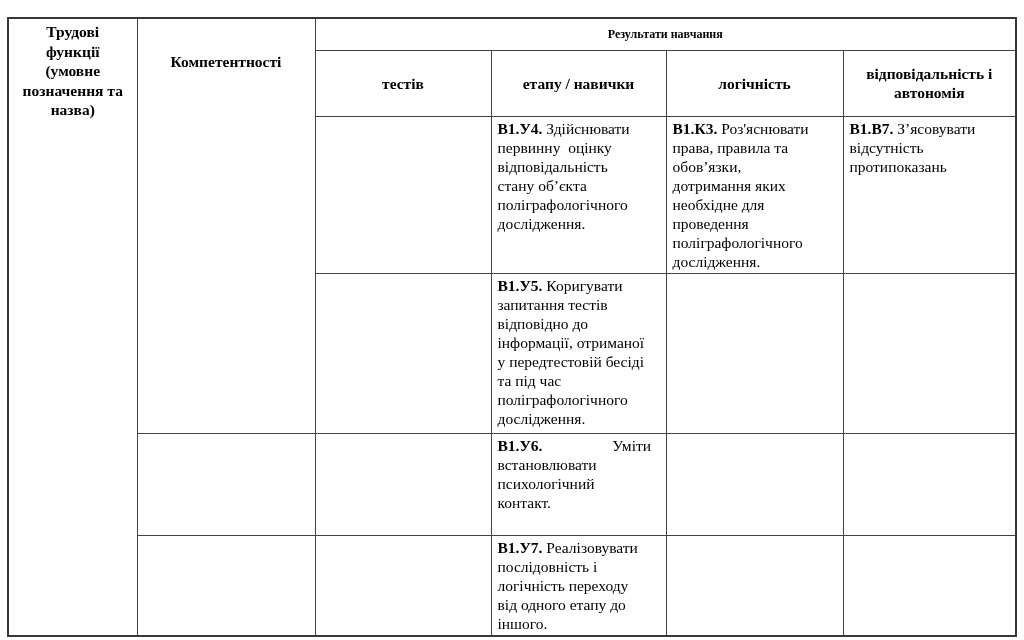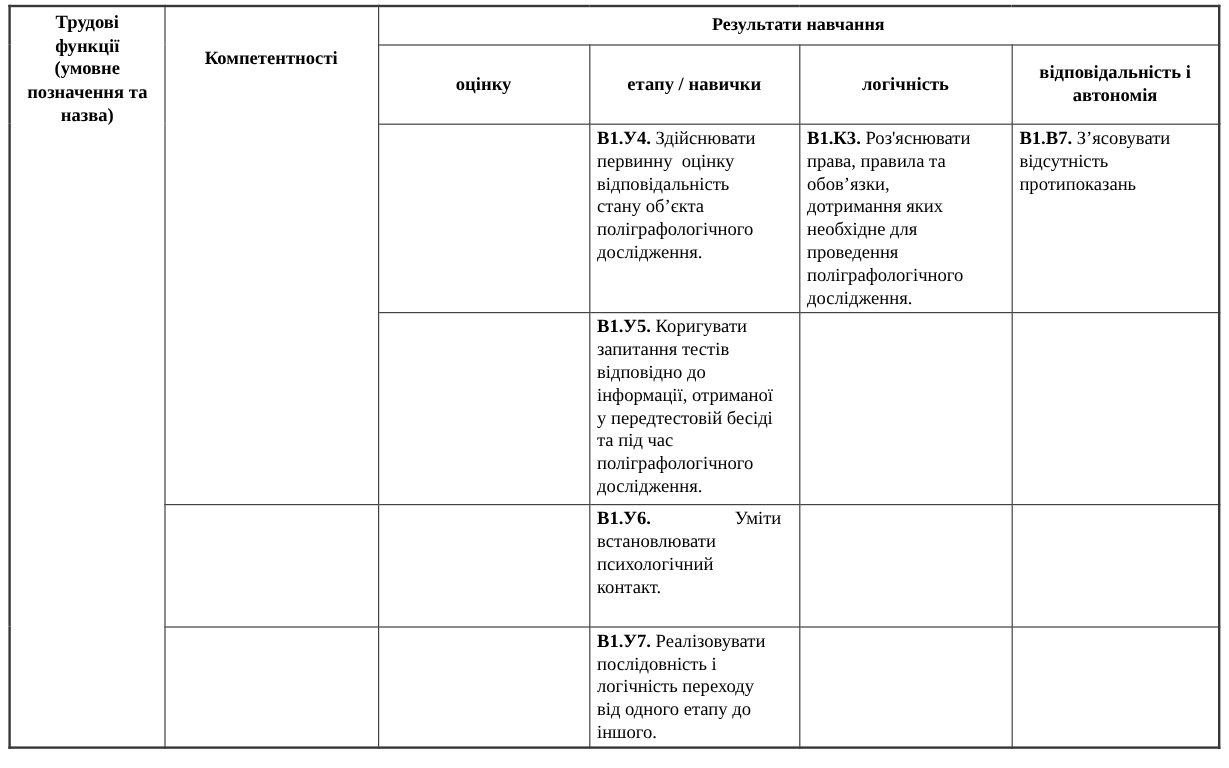--- a/index.html
+++ b/index.html
@@ -2,37 +2,37 @@
 <html><head>
 <meta charset="utf-8">
 <style>
   html,body{margin:0;padding:0;}
   body{
     width:1024px;height:640px;background:#ffffff;position:relative;
     font-family:"Liberation Serif","DejaVu Serif",serif;color:#000;
     overflow:hidden;
   }
   table{
-    position:absolute;left:7px;top:4px;
+    position:absolute;left:7px;top:17px;
     border-collapse:collapse;table-layout:fixed;
     border:2px solid #383838;
   }
   td{
     border:1px solid #424242;
     vertical-align:top;
     padding:2px 6px;
     font-size:15.5px;
     line-height:19px;
     white-space:pre;
     overflow:hidden;
   }
   td.hdr{font-weight:bold;text-align:center;}
   td.col1{line-height:19.5px;padding-top:3px;font-size:15.5px;}
   td.col2{padding-top:33px;vertical-align:top;margin-top:48px;}
-  td.results{vertical-align:middle;font-size:15px;padding:2px;}
+  td.results{vertical-align:middle;font-size:12px;padding:2px;}
   td.sub{vertical-align:middle;font-size:15.5px;line-height:19px;}
   td.bd b{font-weight:bold;font-family:Liberation Serif, serif;}
 </style>
 </head>
 <body>
 
 <table>
   <colgroup>
     <col style="width:129px">
       <col style="width:178px">
@@ -45,21 +45,21 @@
     <tr style="height:32px">
       <td class="hdr col1" rowspan="6">Трудові
 функції
 (умовне
 позначення та
 назва)</td>
       <td class="hdr col2" rowspan="4">Компетентності</td>
       <td class="hdr results" colspan="4">Результати навчання</td>
     </tr>
     <tr style="height:66px">
-      <td class="hdr sub">оцінку</td>
+      <td class="hdr sub">тестів</td>
       <td class="hdr sub">етапу / навички</td>
       <td class="hdr sub">логічність</td>
       <td class="hdr sub">відповідальність і
 автономія</td>
     </tr>
     <tr style="height:157px">
       <td class="bd"></td>
       <td class="bd"><b>В1.У4.</b><span> Здійснювати
 первинну  оцінку
 відповідальність

